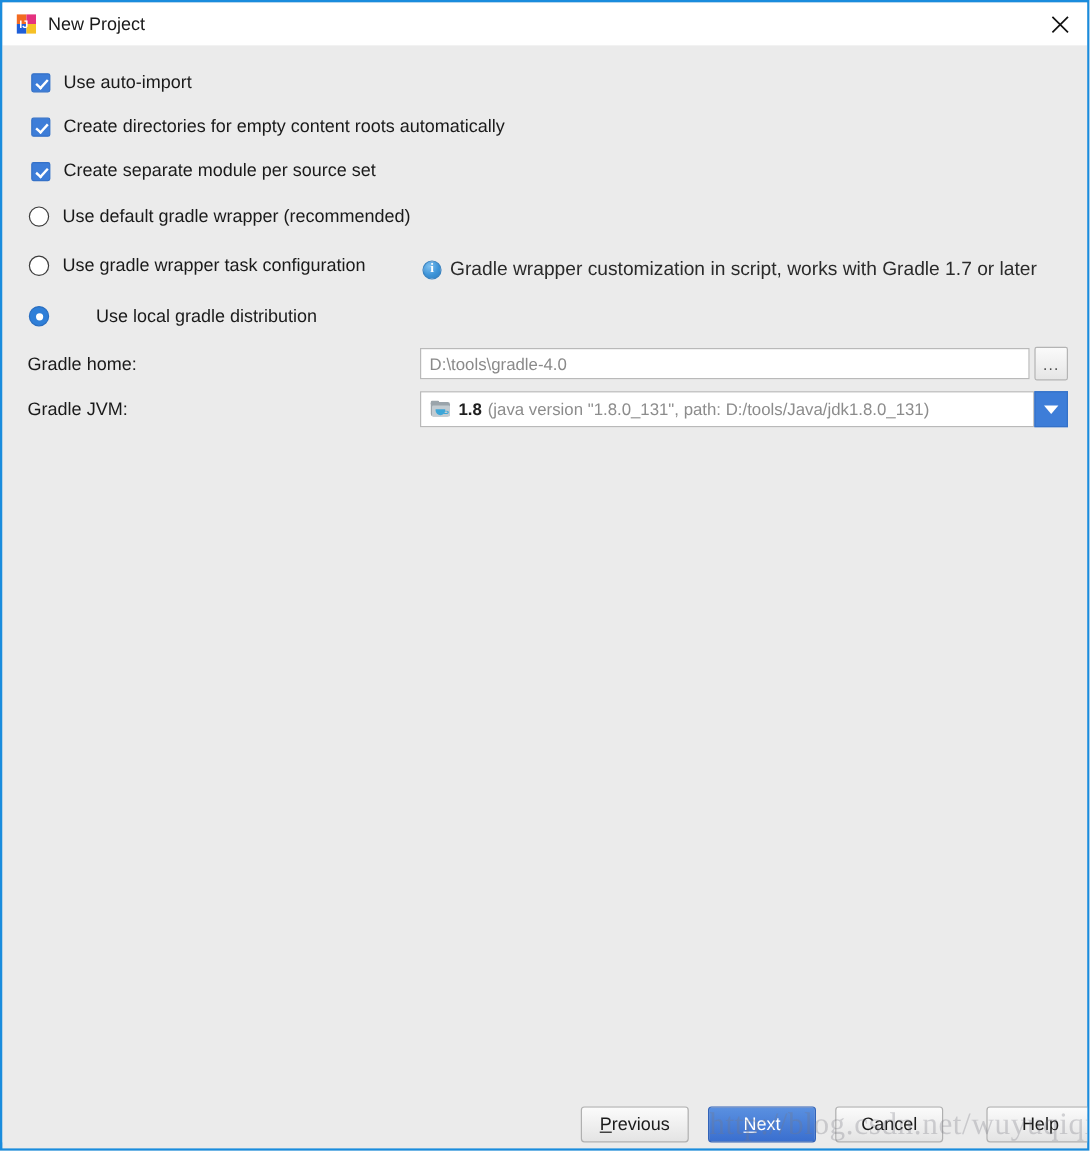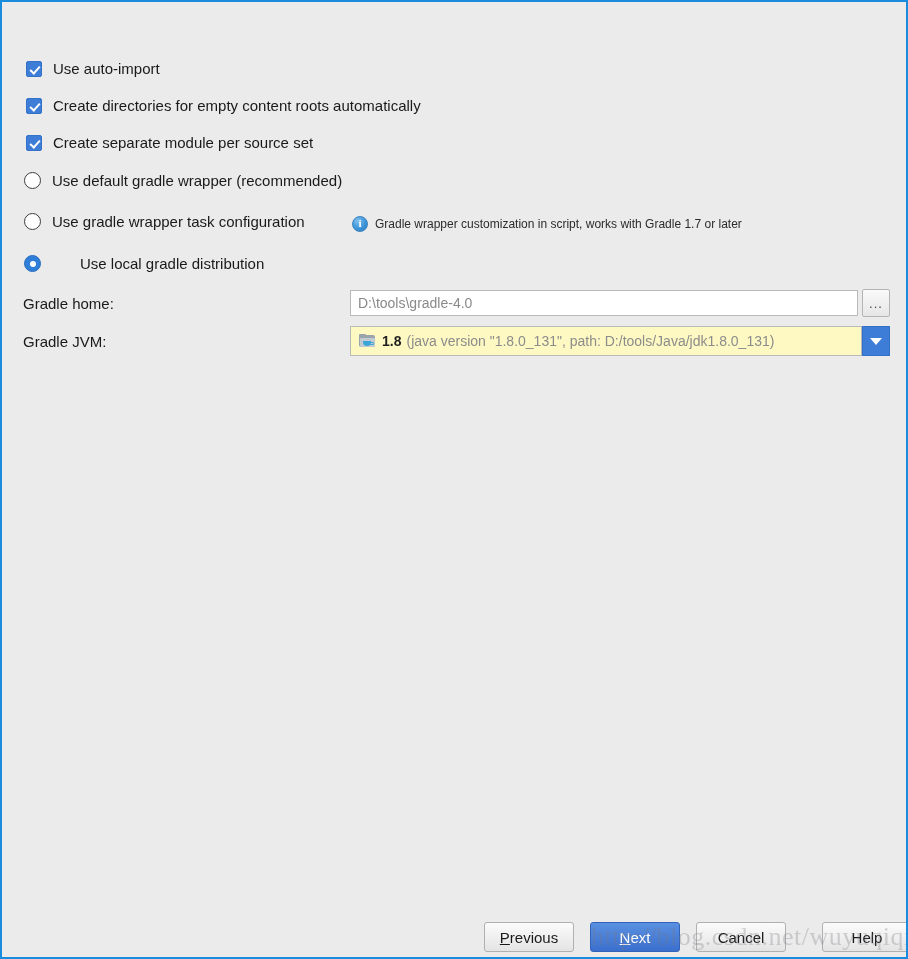--- a/index.html
+++ b/index.html
@@ -142,21 +142,21 @@
     left: 0; right: 0; top: -1px;
     text-align: center;
     color: #ffffff;
     font-size: 11px;
     font-weight: bold;
     font-family: "Liberation Serif", serif;
     line-height: 15px;
   }
   .info-text {
     margin-left: 7px;
-    font-size: 12px;
+    font-size: 16px;
     color: #2b2b2b;
     white-space: nowrap;
   }
 
   
   .field-label {
     position: absolute;
     font-size: 15px;
     color: #1a1a1a;
     white-space: nowrap;
@@ -188,21 +188,21 @@
     font-size: 13px;
     color: #4a4a4a;
     letter-spacing: 1px;
     cursor: default;
   }
 
   
   .combo {
     position: absolute;
     box-sizing: border-box;
-    background: #fef9c3;
+    background: #ffffff;
     border: 1px solid #b9b9b9;
     display: flex;
     align-items: center;
     padding-left: 8px;
   }
   .jdk-icon {
     width: 17px; height: 14px;
     flex: none;
     position: relative;
     margin-right: 6px;
@@ -308,20 +308,36 @@
     letter-spacing: 0.5px;
     pointer-events: none;
     user-select: none;
   }
 </style>
 </head>
 <body>
 
 <div id="dialog">
 
+  <div class="titlebar">
+    <div class="title-icon">
+      <div class="ij-q1"></div>
+        <div class="ij-q2"></div>
+      <div class="ij-q3"></div>
+        <div class="ij-q4"></div>
+      <div class="ij-letters">IJ</div>
+    </div>
+    <div class="title-text">New Project</div>
+    <div class="close-btn">
+      <svg width="15" height="15" viewBox="0 0 15 15" aria-hidden="true">
+        <line x1="1" y1="1" x2="14" y2="14" stroke="#111" stroke-width="1.4"></line>
+        <line x1="14" y1="1" x2="1" y2="14" stroke="#111" stroke-width="1.4"></line>
+      </svg>
+    </div>
+  </div>
 
   <div class="content">
 
     <div class="row" style="left:24px; top:22px;">
       <span class="cb checked"></span>
       <span class="opt-label">Use auto-import</span>
     </div>
 
     <div class="row" style="left:24px; top:59px;">
       <span class="cb checked"></span>

